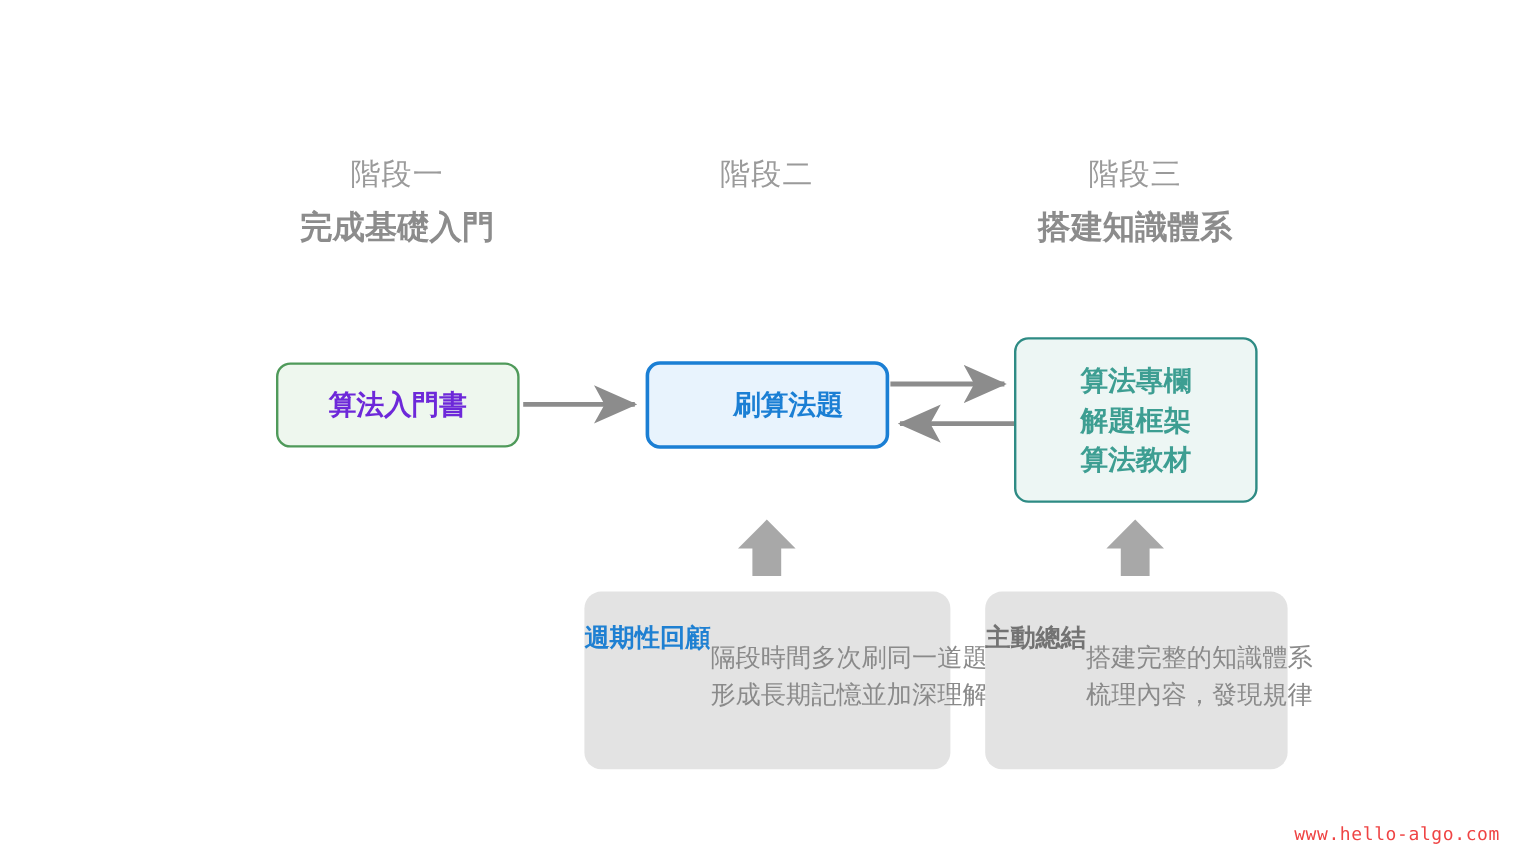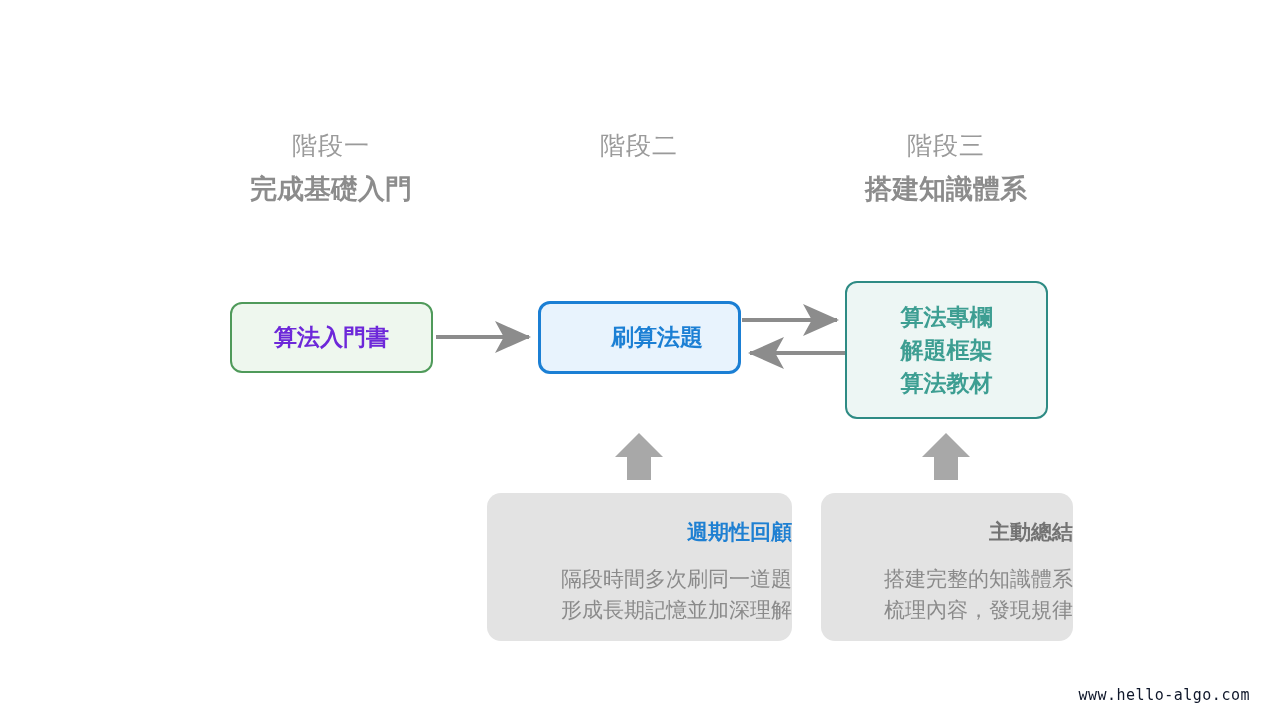--- a/index.html
+++ b/index.html
@@ -75,22 +75,22 @@
     white-space: nowrap;
   }
 
   
   .note-card {
     position: absolute;
     box-sizing: border-box;
     background: #e3e3e3;
     border-radius: 14px;
     display: flex;
-    flex-direction: column;
-    align-items: flex-end;
+    flex-direction: row;
+    align-items: flex-start;
     padding-top: 24px;
   }
   .note-title {
     font-size: 21px;
     font-weight: bold;
     line-height: 30px;
     white-space: nowrap;
   }
   .note-title.blue { color: #1f80d2; }
   .note-title.teal { color: #737373; }
@@ -113,21 +113,21 @@
     pointer-events: none;
   }
 
   
   .watermark {
     position: absolute;
     right: 30px;
     bottom: 16px;
     font-family: "DejaVu Sans Mono", "Liberation Mono", monospace;
     font-size: 15px;
-    color: #0f172a;
+    color: #ef4444;
     letter-spacing: 0.5px;
   }
 </style>
 </head>
 <body>
 
 <div id="canvas">
 
   <div class="stage-col" style="left:201px; top:128px;">
     <div class="stage-num">階段一</div>

